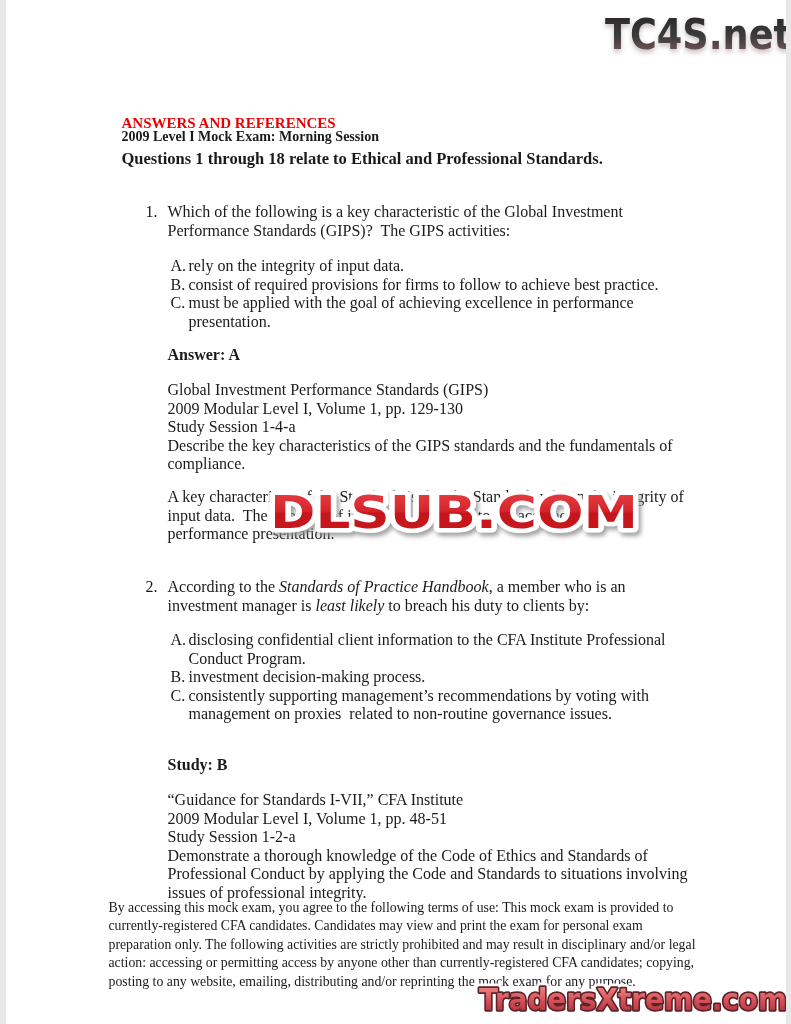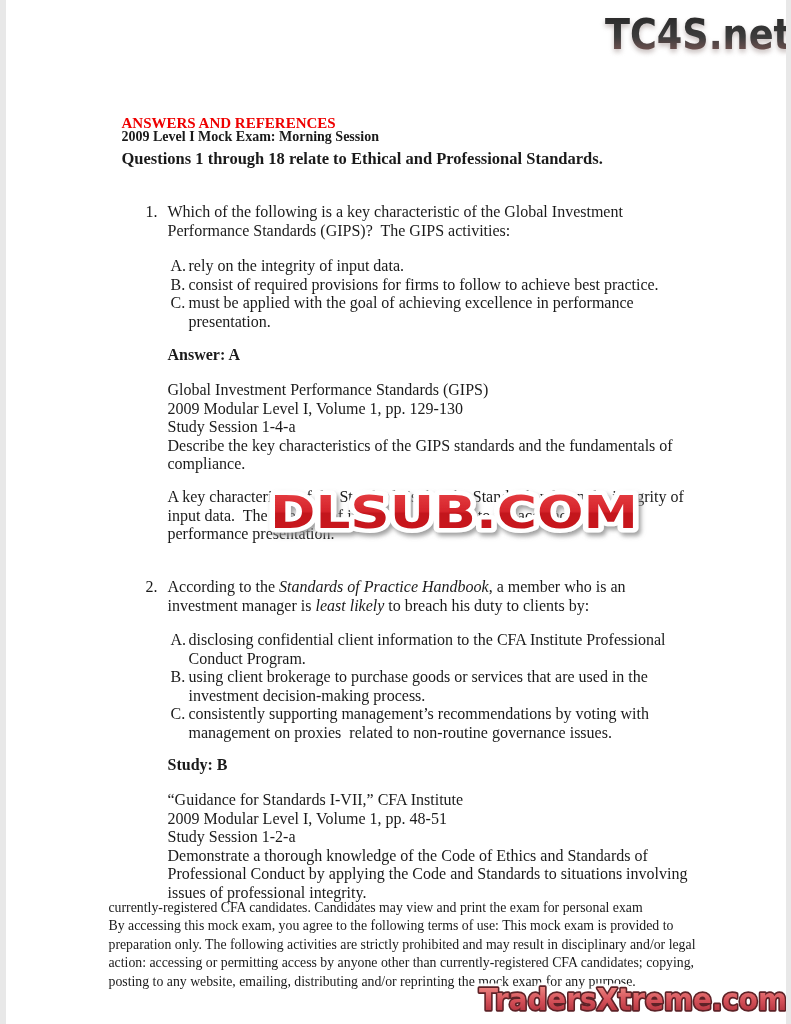--- a/index.html
+++ b/index.html
@@ -165,21 +165,20 @@
     <div class="opt-row">
       <span class="opt-letter">A.</span>
       <div class="opt-lines ln">
           <div>disclosing confidential client information to the CFA Institute Professional</div>
           <div>Conduct Program.</div>
         </div>
     </div>
     <div class="opt-row">
       <span class="opt-letter">B.</span>
       <div class="opt-lines ln">
-          <div>using client brokerage to purchase goods or services that are used in the</div>
           <div>investment decision-making process.</div>
         </div>
     </div>
     <div class="opt-row">
       <span class="opt-letter">C.</span>
       <div class="opt-lines ln">
           <div>consistently supporting management’s recommendations by voting with</div>
           <div>management on proxies  related to non-routine governance issues.</div>
         </div>
     </div>
@@ -190,22 +189,22 @@
   <div id="q2-refs" class="abs ref-block body-text ln">
       <div>“Guidance for Standards I-VII,” CFA Institute</div>
       <div>2009 Modular Level I, Volume 1, pp. 48-51</div>
       <div>Study Session 1-2-a</div>
       <div>Demonstrate a thorough knowledge of the Code of Ethics and Standards of</div>
       <div>Professional Conduct by applying the Code and Standards to situations involving</div>
       <div>issues of professional integrity.</div>
     </div>
 
   <div id="footer" class="abs ln">
+      <div>By accessing this mock exam, you agree to the following terms of use: This mock exam is provided to</div>
       <div>currently-registered CFA candidates. Candidates may view and print the exam for personal exam</div>
-      <div>By accessing this mock exam, you agree to the following terms of use: This mock exam is provided to</div>
       <div>preparation only. The following activities are strictly prohibited and may result in disciplinary and/or legal</div>
       <div>action: accessing or permitting access by anyone other than currently-registered CFA candidates; copying,</div>
       <div>posting to any website, emailing, distributing and/or reprinting the mock exam for any purpose.</div>
     </div>
 
   <svg id="traders-logo" class="abs" width="326" height="46" viewBox="0 0 326 46">
     <defs>
       <linearGradient id="tgrad" x1="0" y1="0" x2="0" y2="1">
         <stop offset="0" stop-color="#f2978e"></stop>
         <stop offset="0.5" stop-color="#d8545c"></stop>

